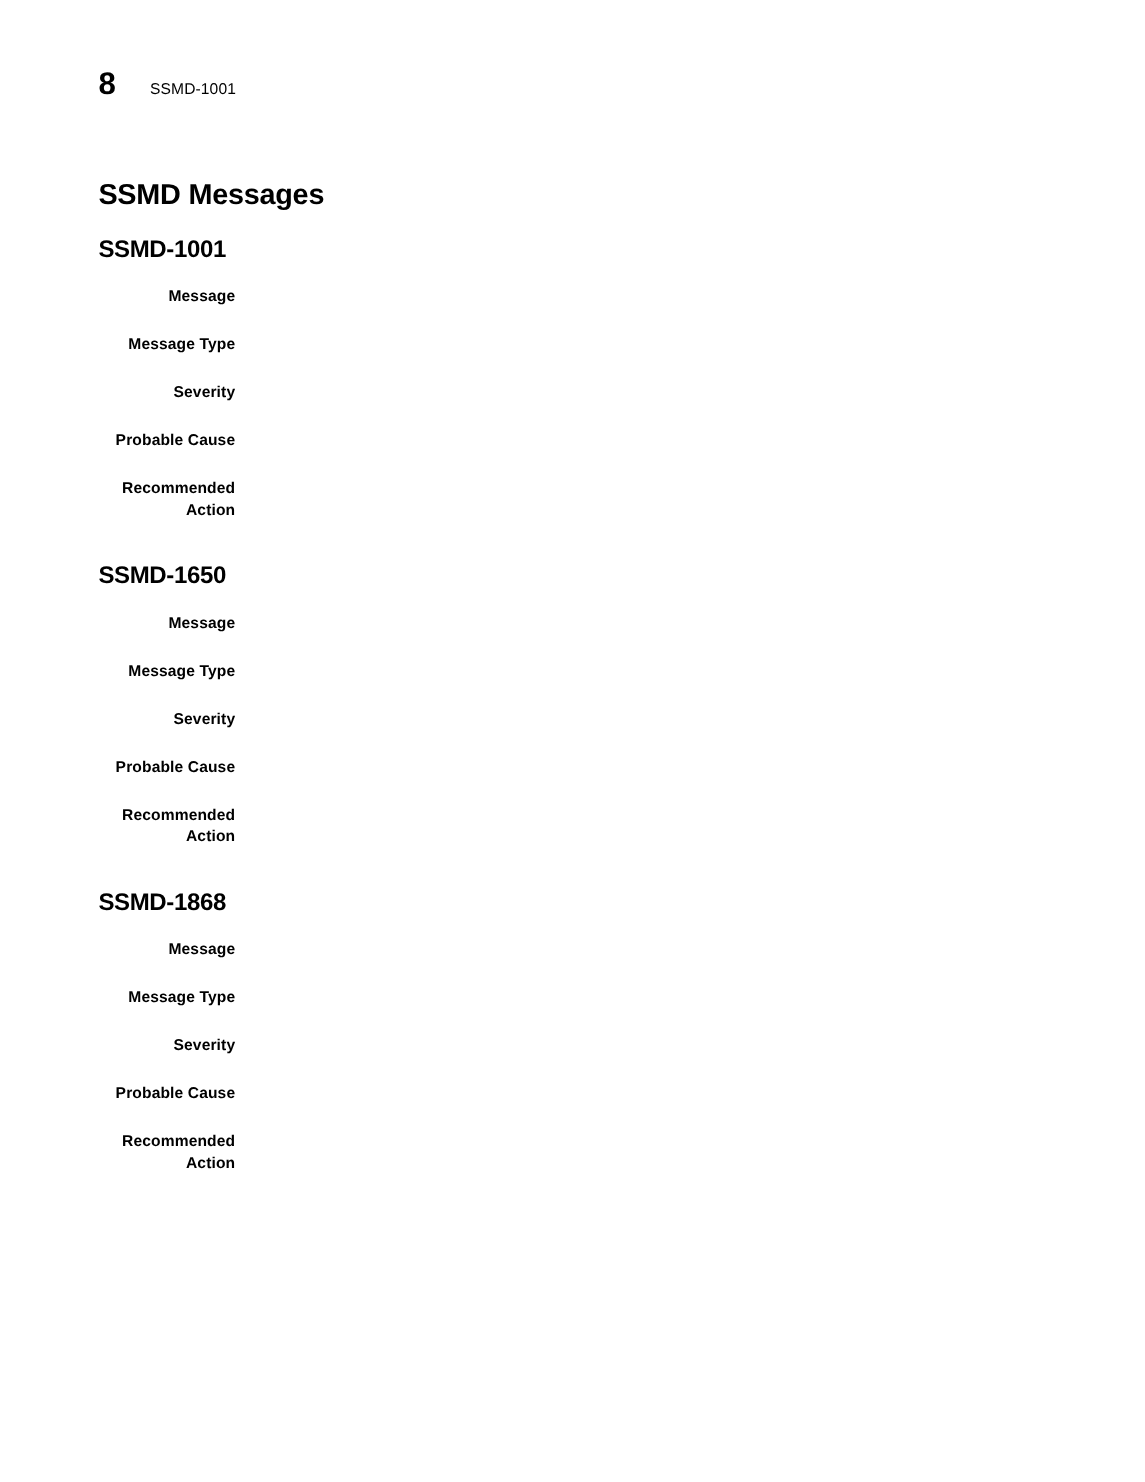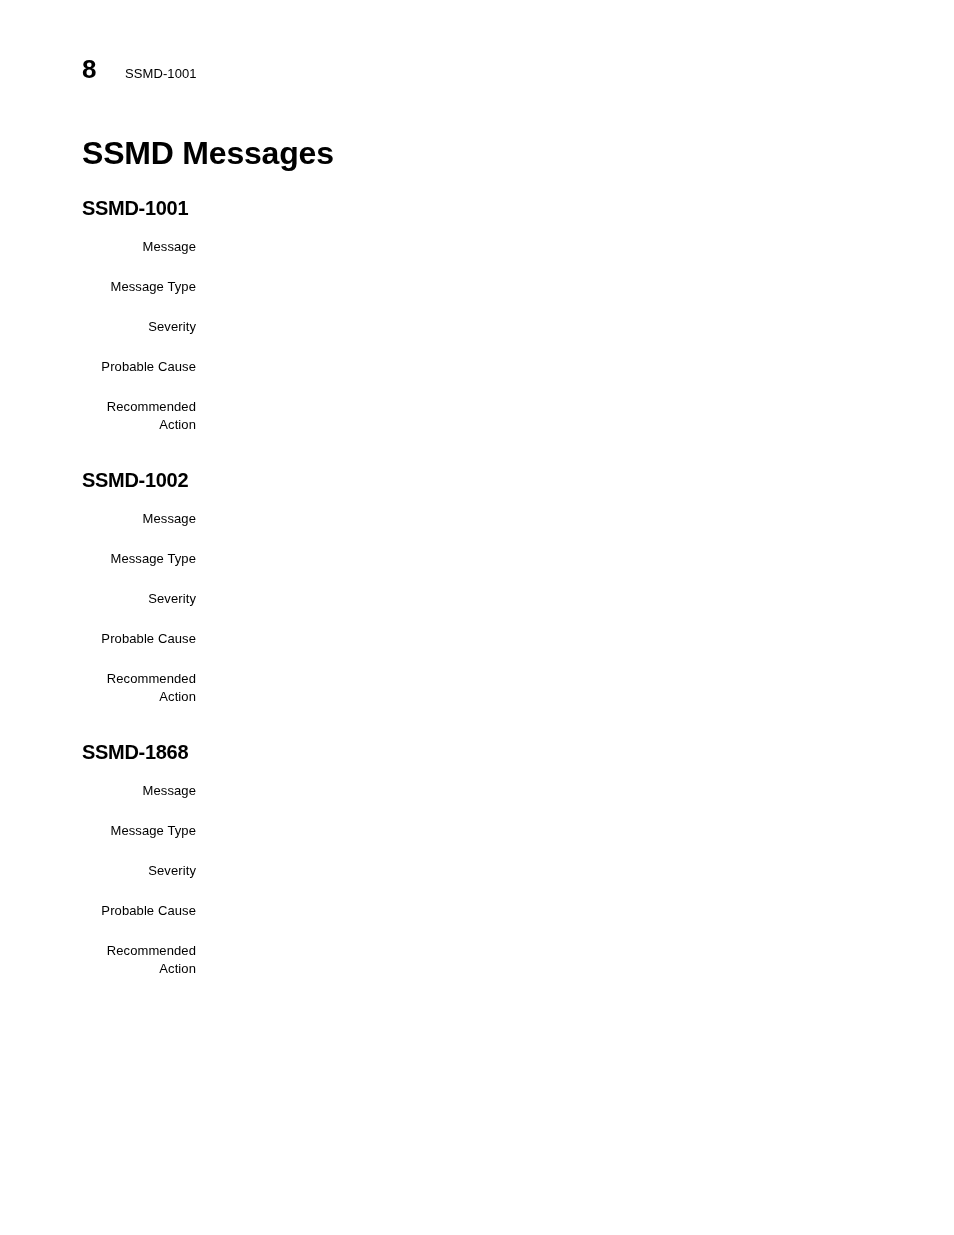--- a/index.html
+++ b/index.html
@@ -48,24 +48,24 @@
     line-height: 26px;
     font-weight: normal;
     letter-spacing: 0.1px;
     color: #000;
   }
 
   
   .chapter-title {
     position: absolute;
     left: 82px;
-    top: 115px;
+    top: 130px;
     font-family: "Liberation Sans Narrow", "Liberation Sans", sans-serif;
     font-weight: bold;
-    font-size: 32px;
+    font-size: 24px;
     line-height: 34px;
     letter-spacing: -0.2px;
     color: #000;
   }
 
   
   .sections {
     position: absolute;
     left: 0;
     top: 196px;
@@ -88,21 +88,21 @@
   .field-table {
     width: 954px;
     border-collapse: collapse;
   }
   .field-row { vertical-align: top; }
 
   .field-label {
     width: 196px;
     padding: 0 0 22px 0;
     text-align: right;
-    font-weight: normal;
+    font-weight: bold;
     font-size: 13px;
     line-height: 18px;
     letter-spacing: 0.1px;
     color: #000;
     white-space: pre-line;
   }
   .field-row:last-child .field-label { padding-bottom: 0; }
 
   .field-value {
     padding: 0 40px 22px 16px;
@@ -151,21 +151,21 @@
           <tr class="field-row">
             <td class="field-label">Recommended
 Action</td>
             <td class="field-value"></td>
           </tr>
         </tbody>
       </table>
     </section>
 
     <section class="msg-section">
-      <h2 class="section-heading">SSMD-1002</h2>
+      <h2 class="section-heading">SSMD-1650</h2>
       <table class="field-table">
         <tbody>
           <tr class="field-row">
             <td class="field-label">Message</td>
             <td class="field-value"></td>
           </tr>
           <tr class="field-row">
             <td class="field-label">Message Type</td>
             <td class="field-value"></td>
           </tr>

